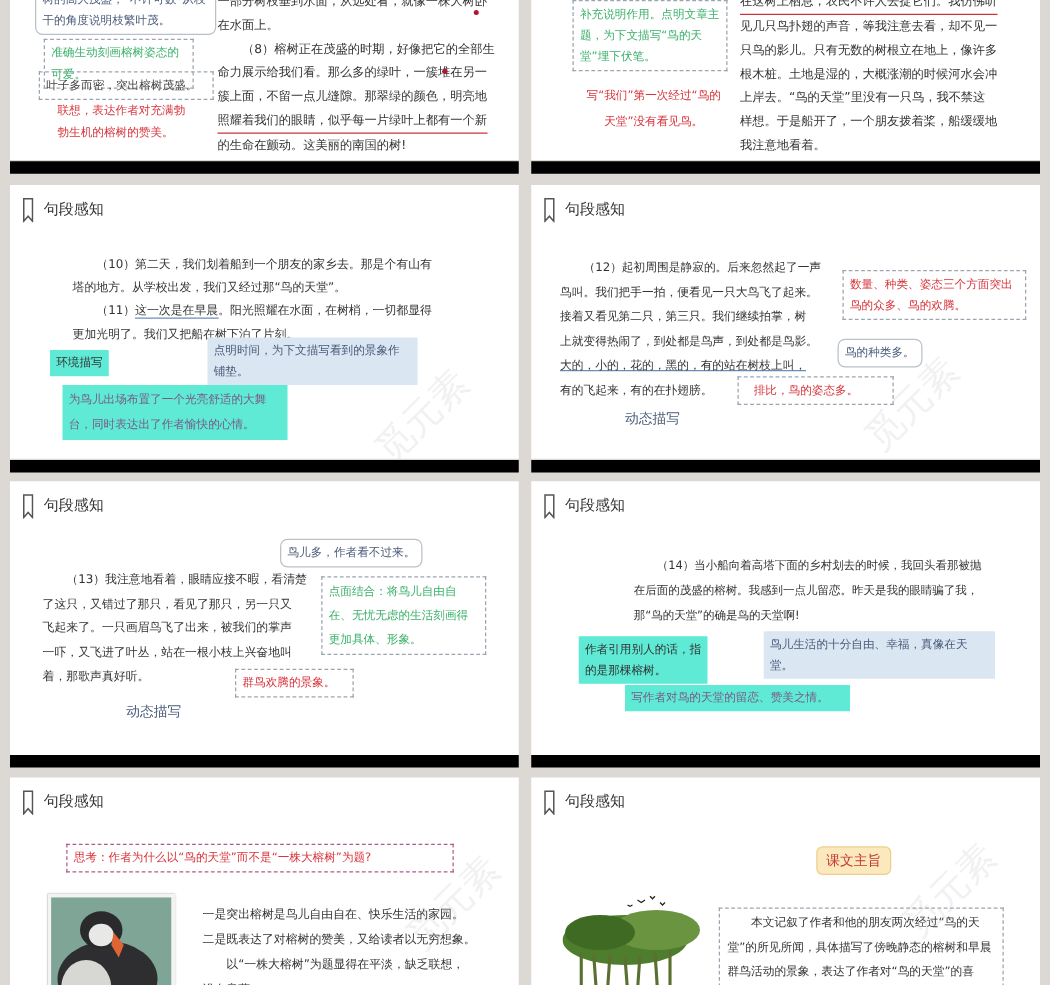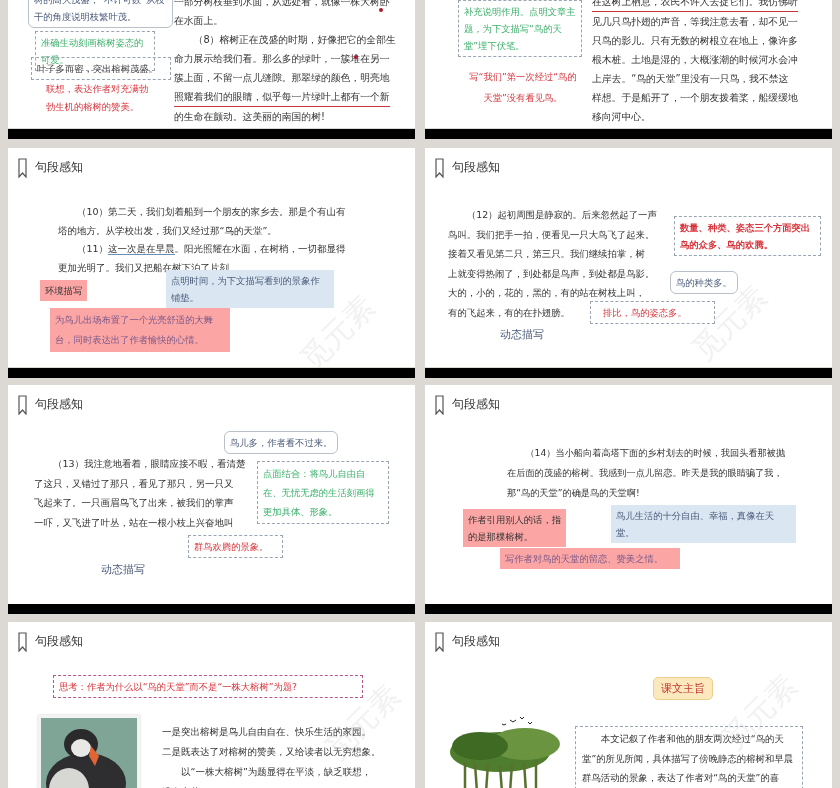--- a/index.html
+++ b/index.html
@@ -13,21 +13,21 @@
   .hdr-t { font-size: 12px; color: #333; }
   .txt { position: absolute; font-size: 9.6px; line-height: 19px; color: #333; }
   .indent { text-indent: 2em; }
   .note { position: absolute; font-size: 9.3px; line-height: 17px; padding: 2px 5px; }
   .dash-gray { border: 1px dashed #9aa5b1; }
   .dash-red { border: 1.5px dashed #b45a8a; }
   .round { border: 1px solid #b9c0c8; border-radius: 6px; }
   .red { color: #d8343b; }
   .green { color: #3cb06b; }
   .blue { color: #4a5b7a; }
-  .peach { background: #fca5a5; }
+  .peach { background: #5eead4; }
   .lblue { background: #dbe6f3; }
   .ul-red { border-bottom: 1.5px solid #c9353c; }
   .ul-blue { border-bottom: 1.5px solid #6a8fb7; }
   .dot { display: inline-block; width: 4px; height: 4px; border-radius: 50%; background: #b0182c; }
   .wm { position: absolute; font-size: 30px; color: rgba(180,180,180,0.18); transform: rotate(-45deg); pointer-events: none; }
 </style>
 </head>
 <body>
 
 <div class="slide" style="left:8px; top:0; width:407px; height:128px;">
@@ -52,21 +52,21 @@
 <div class="slide" style="left:425px; top:0; width:407px; height:128px;">
   <div class="note dash-gray green" style="left:33px; top:0; width:124px;">补充说明作用。点明文章主题，为下文描写“鸟的天堂”埋下伏笔。</div>
   <div class="note red" style="left:38px; top:64px; width:120px; text-align:center; line-height:21px;">写“我们”第一次经过“鸟的天堂”没有看见鸟。</div>
   <div class="txt" style="left:167px; top:-8px; width:240px; font-size:9.8px;">
     <div class="ul-red" style="display:inline-block">在这树上栖息，农民不许人去捉它们。我仿佛听</div>
     <div>见几只鸟扑翅的声音，等我注意去看，却不见一</div>
     <div>只鸟的影儿。只有无数的树根立在地上，像许多</div>
     <div>根木桩。土地是湿的，大概涨潮的时候河水会冲</div>
     <div>上岸去。“鸟的天堂”里没有一只鸟，我不禁这</div>
     <div>样想。于是船开了，一个朋友拨着桨，船缓缓地</div>
-    <div>移向河中心。</div>
+    <div>我注意地看着。</div>
   </div>
 </div>
 <div class="bar" style="left:425px; top:129px; width:407px;"></div>
 
 <div class="slide" style="left:8px; top:148px; width:407px; height:219px;">
   <div class="hdr">
     <span class="bm">
         <svg width="9" height="20" viewBox="0 0 9 20">
           <path d="M1 1 H8 V19 L4.5 15 L1 19 Z" fill="none" stroke="#555" stroke-width="1.2"></path>
         </svg>
@@ -91,24 +91,24 @@
           <path d="M1 1 H8 V19 L4.5 15 L1 19 Z" fill="none" stroke="#555" stroke-width="1.2"></path>
         </svg>
       </span>
     <span class="hdr-t">句段感知</span>
   </div>
   <div class="txt" style="left:23px; top:57px; width:225px; font-size:9.4px; line-height:19.5px;">
     <div class="indent">（12）起初周围是静寂的。后来忽然起了一声</div>
     <div>鸟叫。我们把手一拍，便看见一只大鸟飞了起来。</div>
     <div>接着又看见第二只，第三只。我们继续拍掌，树</div>
     <div>上就变得热闹了，到处都是鸟声，到处都是鸟影。</div>
-    <div style="text-decoration-color:#6a8fb7;">大的，小的，花的，黑的，有的站在树枝上叫，</div>
+    <div style="text-decoration:underline; text-decoration-color:#6a8fb7;">大的，小的，花的，黑的，有的站在树枝上叫，</div>
     <div>有的飞起来，有的在扑翅膀。</div>
   </div>
-  <div class="note dash-gray red" style="left:249px; top:68px; width:147px;font-weight:bold;">数量、种类、姿态三个方面突出鸟的众多、鸟的欢腾。</div>
+  <div class="note dash-gray red" style="left:249px; top:68px; width:147px;">数量、种类、姿态三个方面突出鸟的众多、鸟的欢腾。</div>
   <div class="note round blue" style="left:245px; top:123px;">鸟的种类多。</div>
   <div class="note dash-gray red" style="left:165px; top:153px; width:125px; padding-left:12px;">排比，鸟的姿态多。</div>
   <div class="note blue" style="left:70px; top:176px; font-size:11px;">动态描写</div>
   <div class="wm" style="left:260px; top:155px;">觅元素</div>
 </div>
 <div class="bar" style="left:425px; top:368px; width:407px;"></div>
 
 <div class="slide" style="left:8px; top:385px; width:407px; height:219px;">
   <div class="hdr">
     <span class="bm">
@@ -117,20 +117,21 @@
         </svg>
       </span>
     <span class="hdr-t">句段感知</span>
   </div>
   <div class="note round blue" style="left:200px; top:46px;margin-left:16px;">鸟儿多，作者看不过来。</div>
   <div class="txt" style="left:26px; top:69px; width:225px; font-size:9.5px; line-height:19.5px;">
     <div class="indent">（13）我注意地看着，眼睛应接不暇，看清楚</div>
     <div>了这只，又错过了那只，看见了那只，另一只又</div>
     <div>飞起来了。一只画眉鸟飞了出来，被我们的掌声</div>
     <div>一吓，又飞进了叶丛，站在一根小枝上兴奋地叫</div>
+    <div>着，那歌声真好听。</div>
   </div>
   <div class="note dash-gray green" style="left:249px; top:76px; width:132px; line-height:19px;">点面结合：将鸟儿自由自在、无忧无虑的生活刻画得更加具体、形象。</div>
   <div class="note dash-gray red" style="left:180px; top:150px; width:95px;">群鸟欢腾的景象。</div>
   <div class="note blue" style="left:88px; top:174px; font-size:11px;">动态描写</div>
 </div>
 <div class="bar" style="left:8px; top:604px; width:407px;"></div>
 
 <div class="slide" style="left:425px; top:385px; width:407px; height:219px;">
   <div class="hdr">
     <span class="bm">

